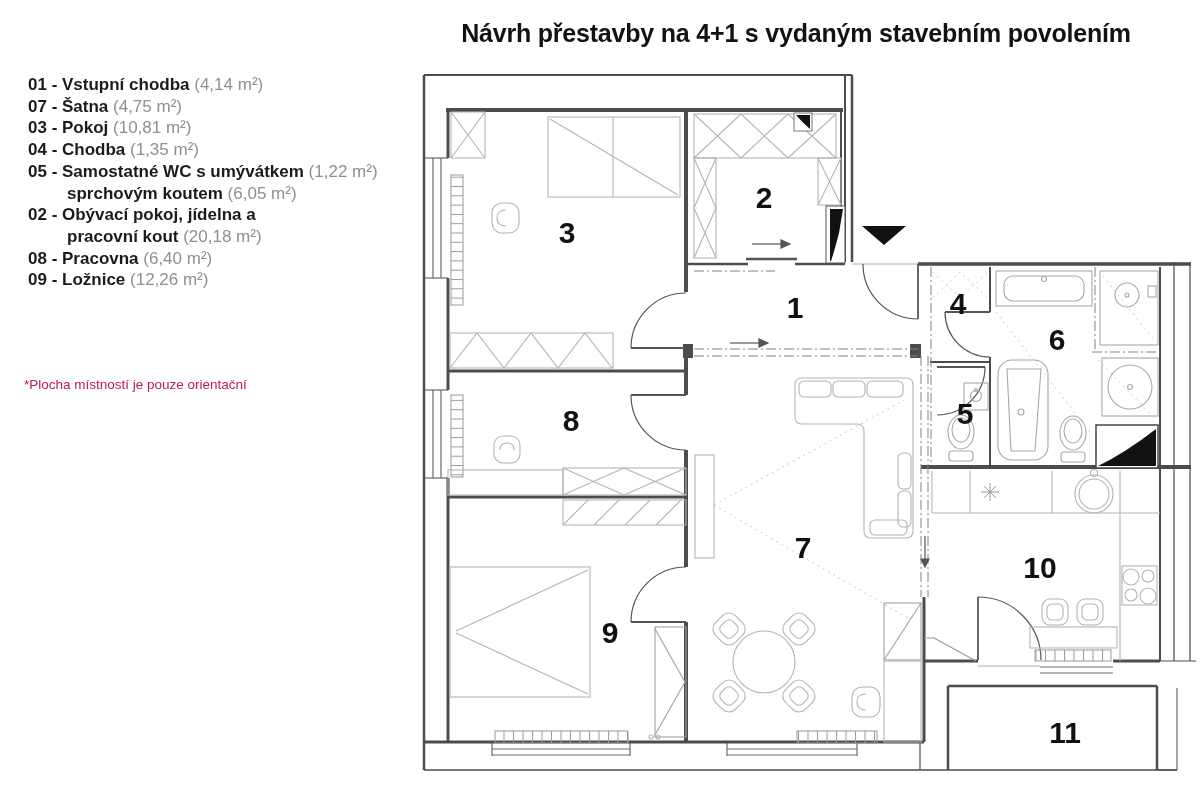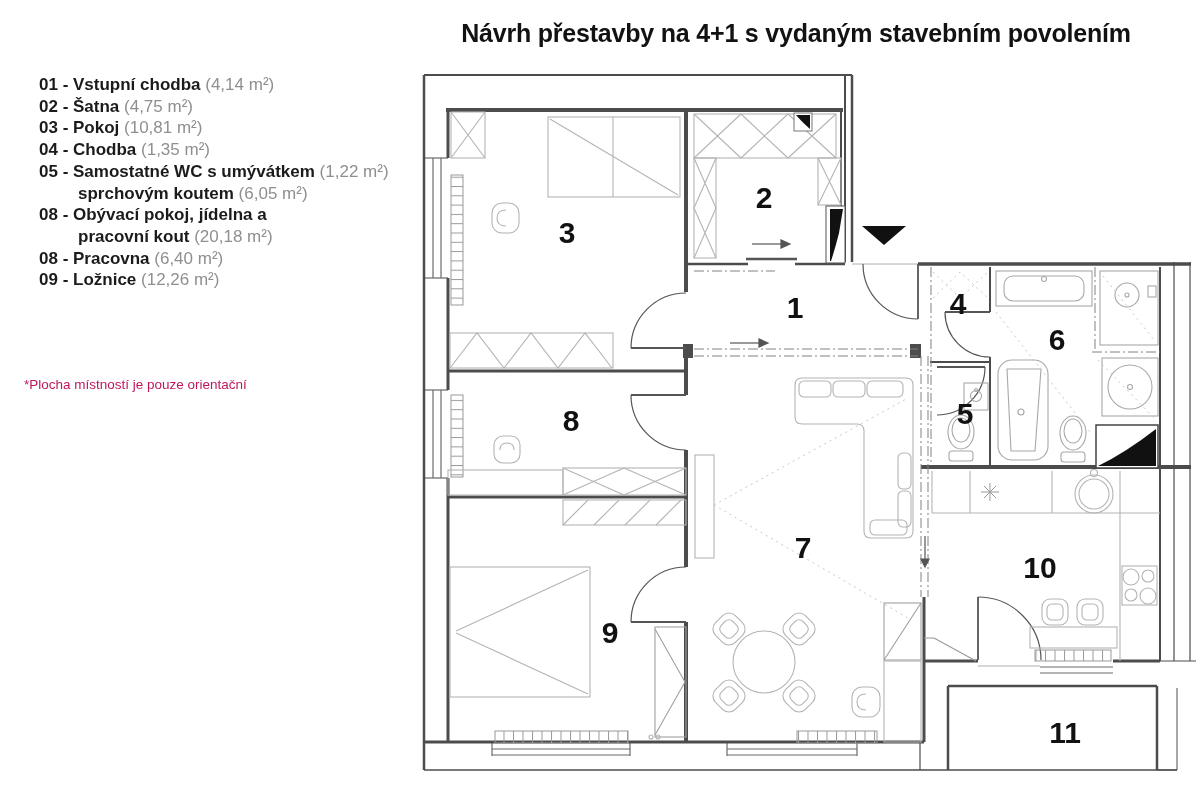--- a/index.html
+++ b/index.html
@@ -1,43 +1,43 @@
 <!DOCTYPE html>
 <html><head>
 <meta charset="utf-8">
 <style>
   html,body{margin:0;padding:0;background:#fff;}
   .stage{position:relative;width:1200px;height:795px;background:#fff;overflow:hidden;
          font-family:"Liberation Sans",sans-serif;}
   .title{position:absolute;left:401px;top:19px;width:790px;text-align:center;
          font-weight:bold;font-size:25px;color:#121212;letter-spacing:-0.2px;}
-  .legend{position:absolute;left:39px;top:74px;font-size:17px;line-height:21.7px;color:#1b1b1b;}
+  .legend{position:absolute;left:28px;top:74px;font-size:17px;line-height:21.7px;color:#1b1b1b;}
   .lrow b{font-weight:bold;color:#1b1b1b;}
   .lrow .area{color:#8f8f8f;font-weight:normal;}
   .lrow.wrap{padding-left:39px;}
   .footnote{position:absolute;left:24px;top:377px;font-size:13.5px;color:#be185d;}
   svg.plan{position:absolute;left:0;top:0;}
   #room-labels text{font-family:"Liberation Sans",sans-serif;font-weight:bold;font-size:30px;
                     fill:#111;text-anchor:middle;}
 </style>
 </head>
 <body>
 
 <div class="stage">
 
   <div class="title">Návrh přestavby na 4+1 s vydaným stavebním povolením</div>
 
   <div class="legend">
       <div class="lrow"><b>01 - Vstupní chodba</b><span class="area"> (4,14 m²)</span></div>
-      <div class="lrow"><b>02 - Šatna</b><span class="area"> (4,75 m²)</span></div>
+      <div class="lrow"><b>07 - Šatna</b><span class="area"> (4,75 m²)</span></div>
       <div class="lrow"><b>03 - Pokoj</b><span class="area"> (10,81 m²)</span></div>
       <div class="lrow"><b>04 - Chodba</b><span class="area"> (1,35 m²)</span></div>
       <div class="lrow"><b>05 - Samostatné WC s umývátkem</b><span class="area"> (1,22 m²)</span></div>
       <div class="lrow wrap"><b>sprchovým koutem</b><span class="area"> (6,05 m²)</span></div>
-      <div class="lrow"><b>08 - Obývací pokoj, jídelna a</b></div>
+      <div class="lrow"><b>02 - Obývací pokoj, jídelna a</b></div>
       <div class="lrow wrap"><b>pracovní kout</b><span class="area"> (20,18 m²)</span></div>
       <div class="lrow"><b>08 - Pracovna</b><span class="area"> (6,40 m²)</span></div>
       <div class="lrow"><b>09 - Ložnice</b><span class="area"> (12,26 m²)</span></div>
     </div>
 
   <div class="footnote">*Plocha místností je pouze orientační</div>
 
   <svg class="plan" width="1200" height="795" viewBox="0 0 1200 795">
     <defs>
       <pattern id="hatchH" width="9.5" height="14" patternUnits="userSpaceOnUse">

